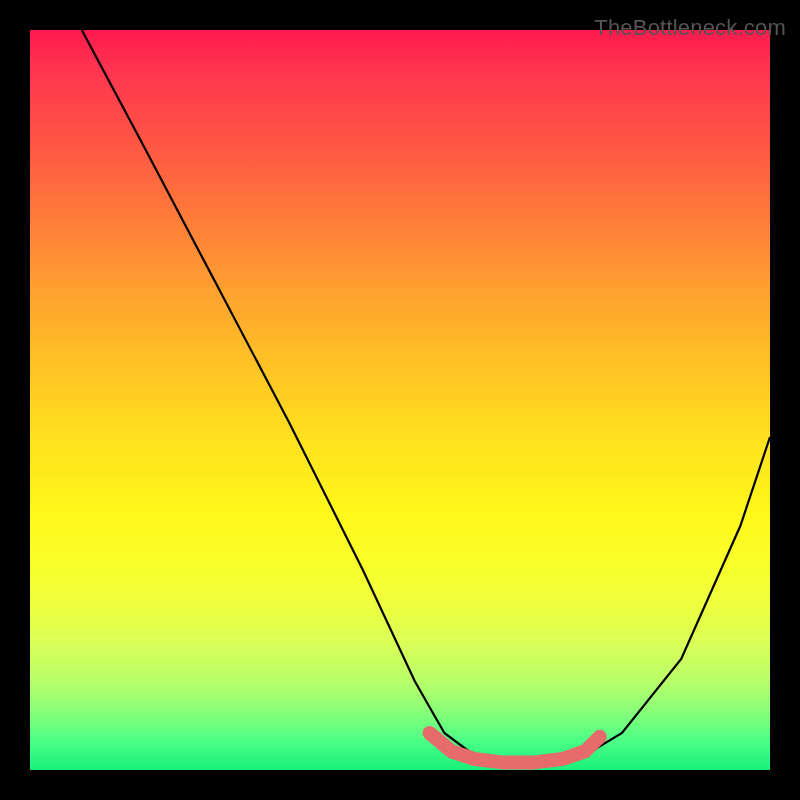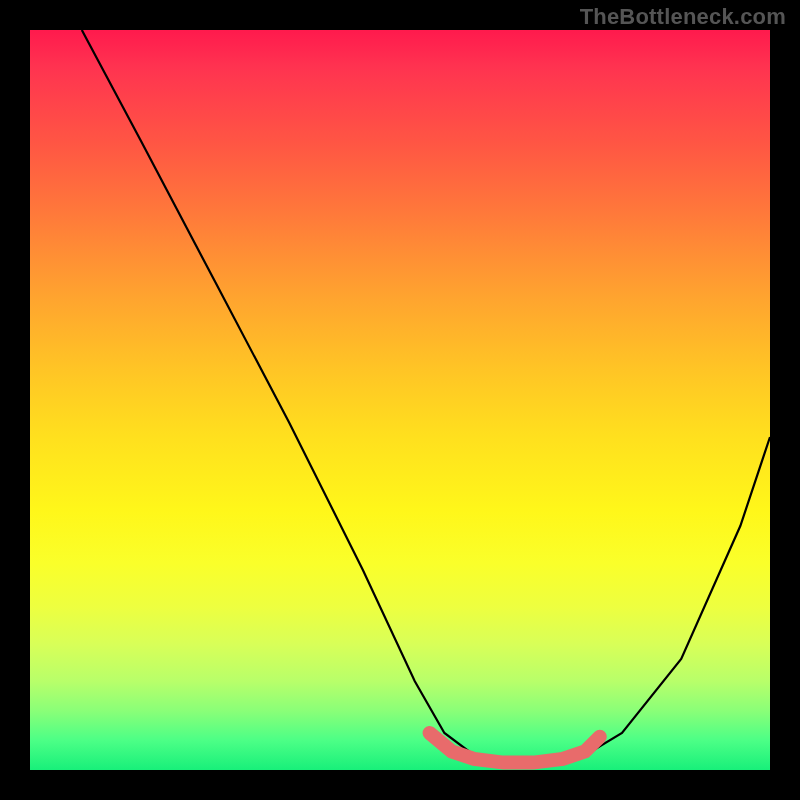--- a/index.html
+++ b/index.html
@@ -6,25 +6,25 @@
   body {
     width: 800px;
     height: 800px;
     background: #000;
     position: relative;
     font-family: Arial, sans-serif;
     overflow: hidden;
   }
   .watermark {
     position: absolute;
-    top: 4px;
+    top: 15px;
     right: 14px;
     color: #555;
     font-size: 22px;
-    font-weight: 700;
+    font-weight: 400;
     z-index: 10;
     letter-spacing: 0.2px;
   }
   .plot-area {
     position: absolute;
     left: 30px;
     top: 30px;
     width: 740px;
     height: 740px;
     background: linear-gradient(to bottom,

